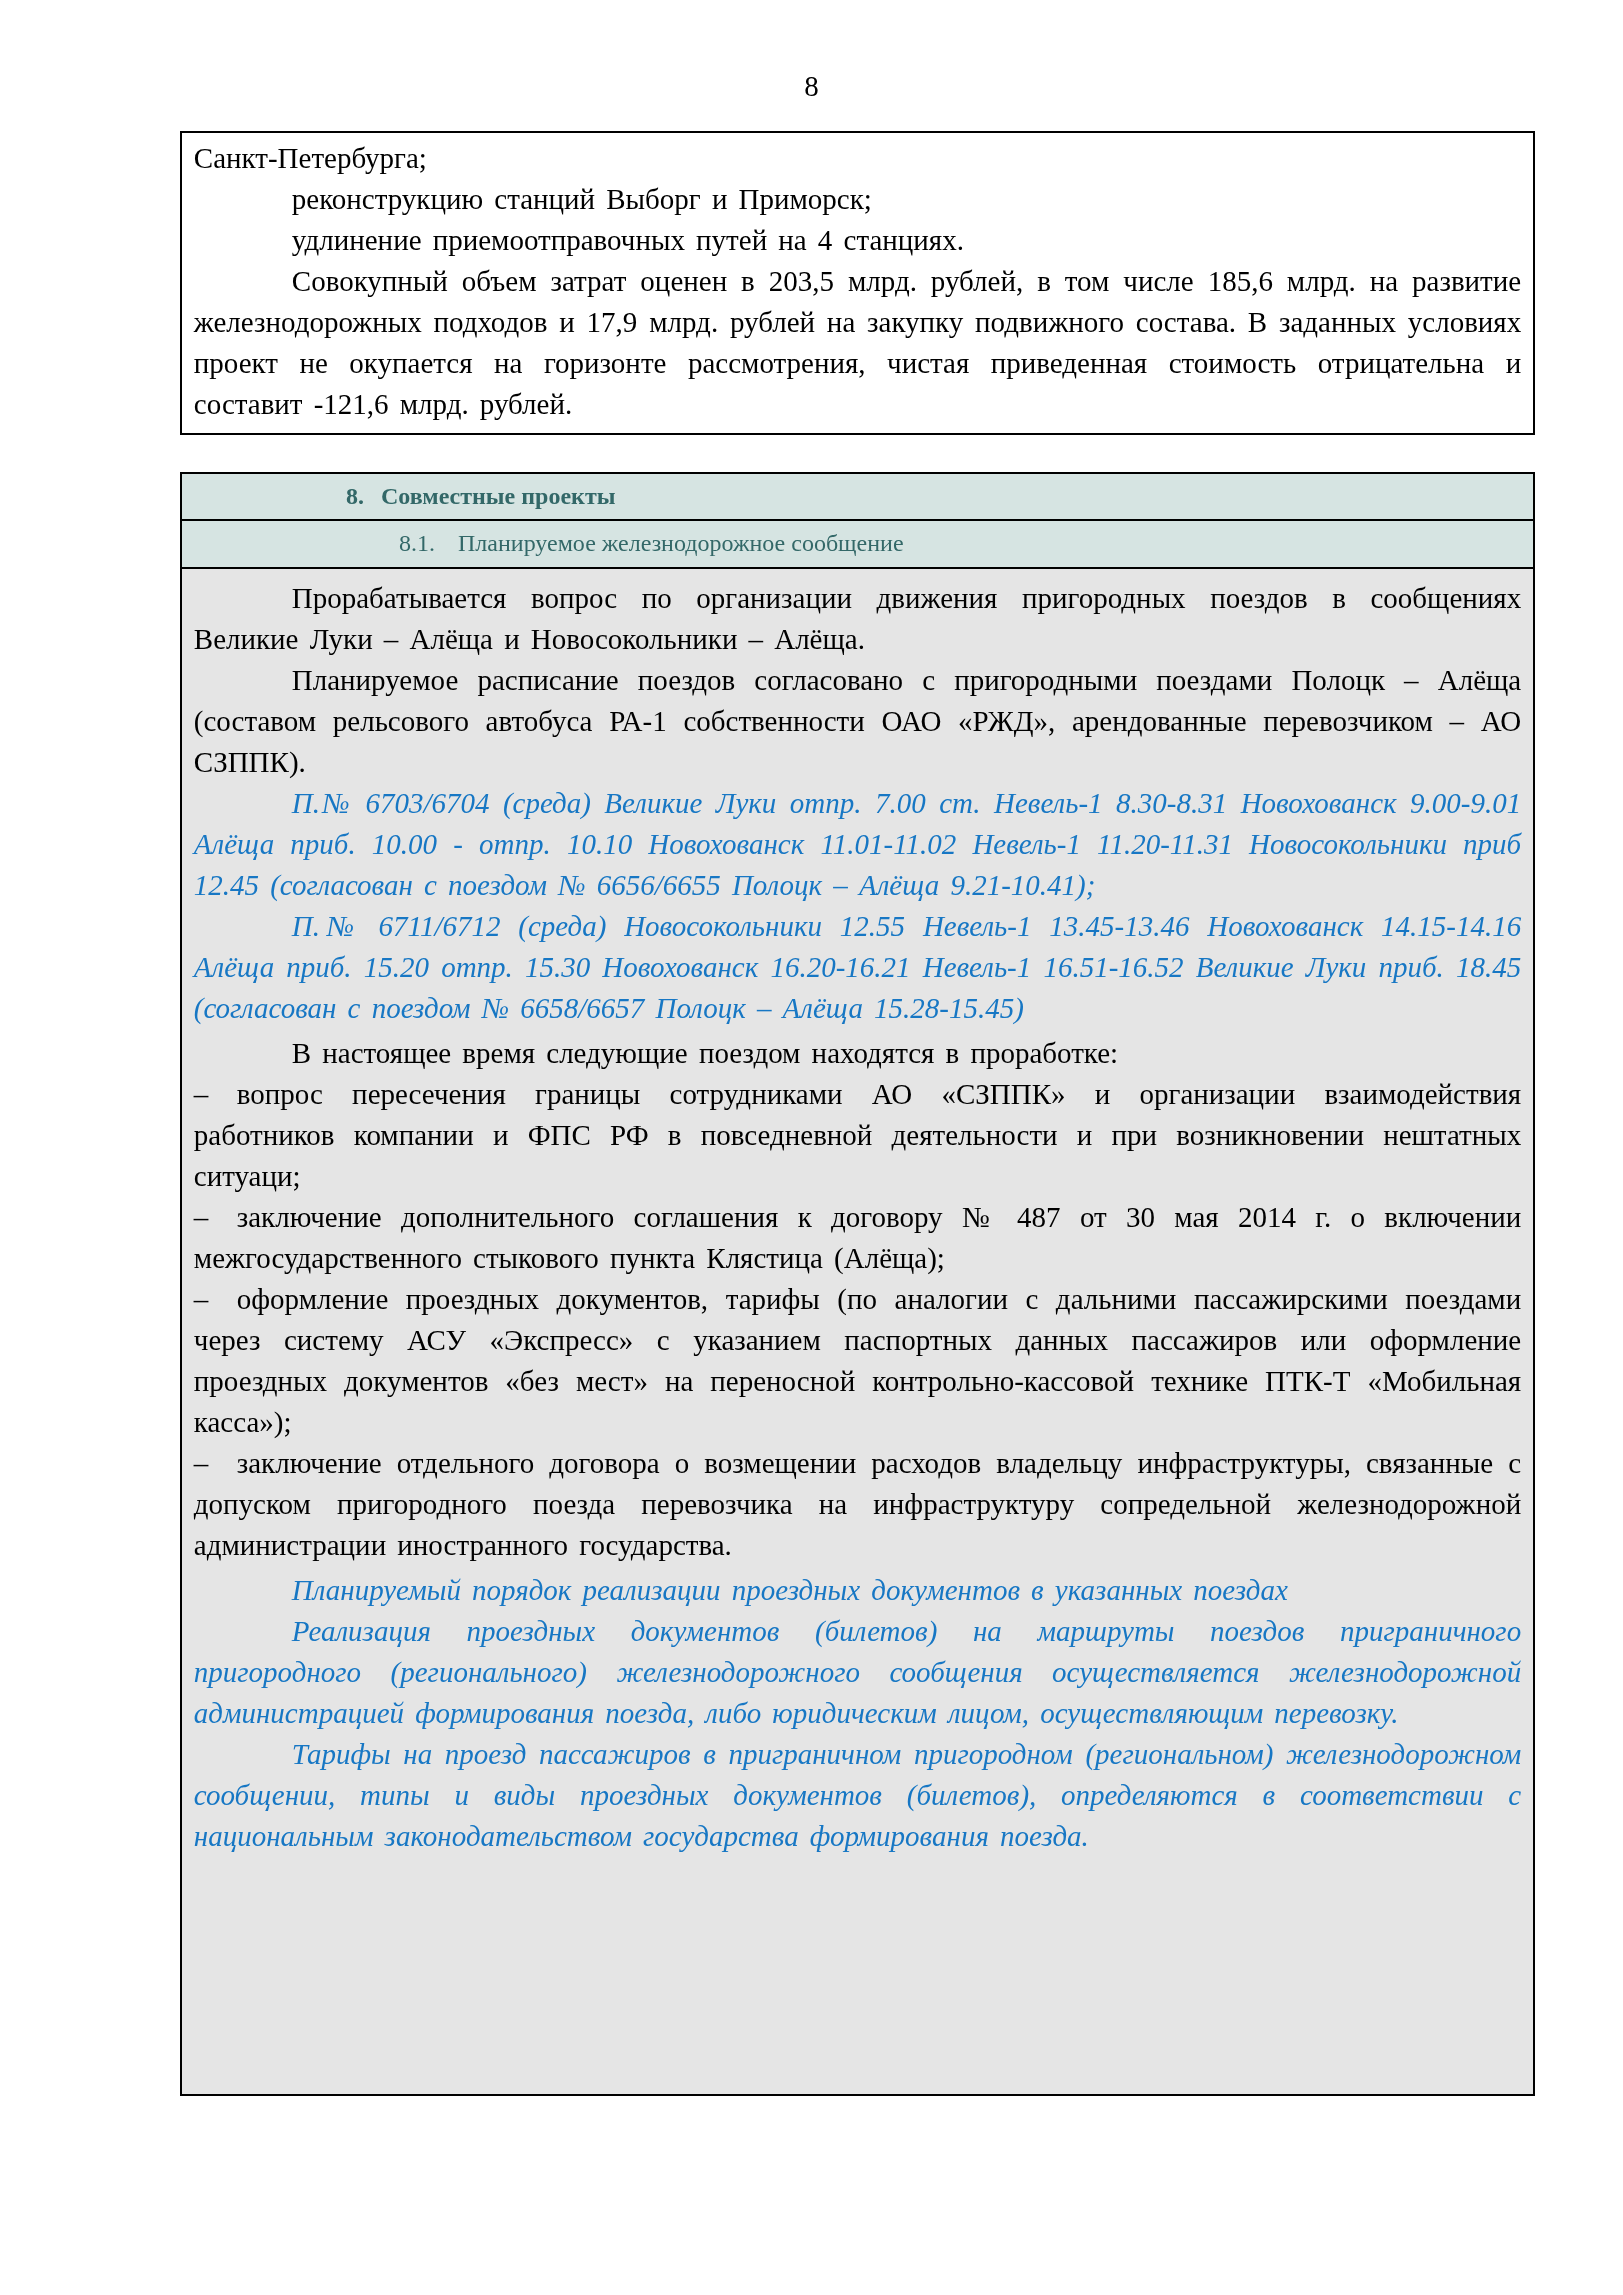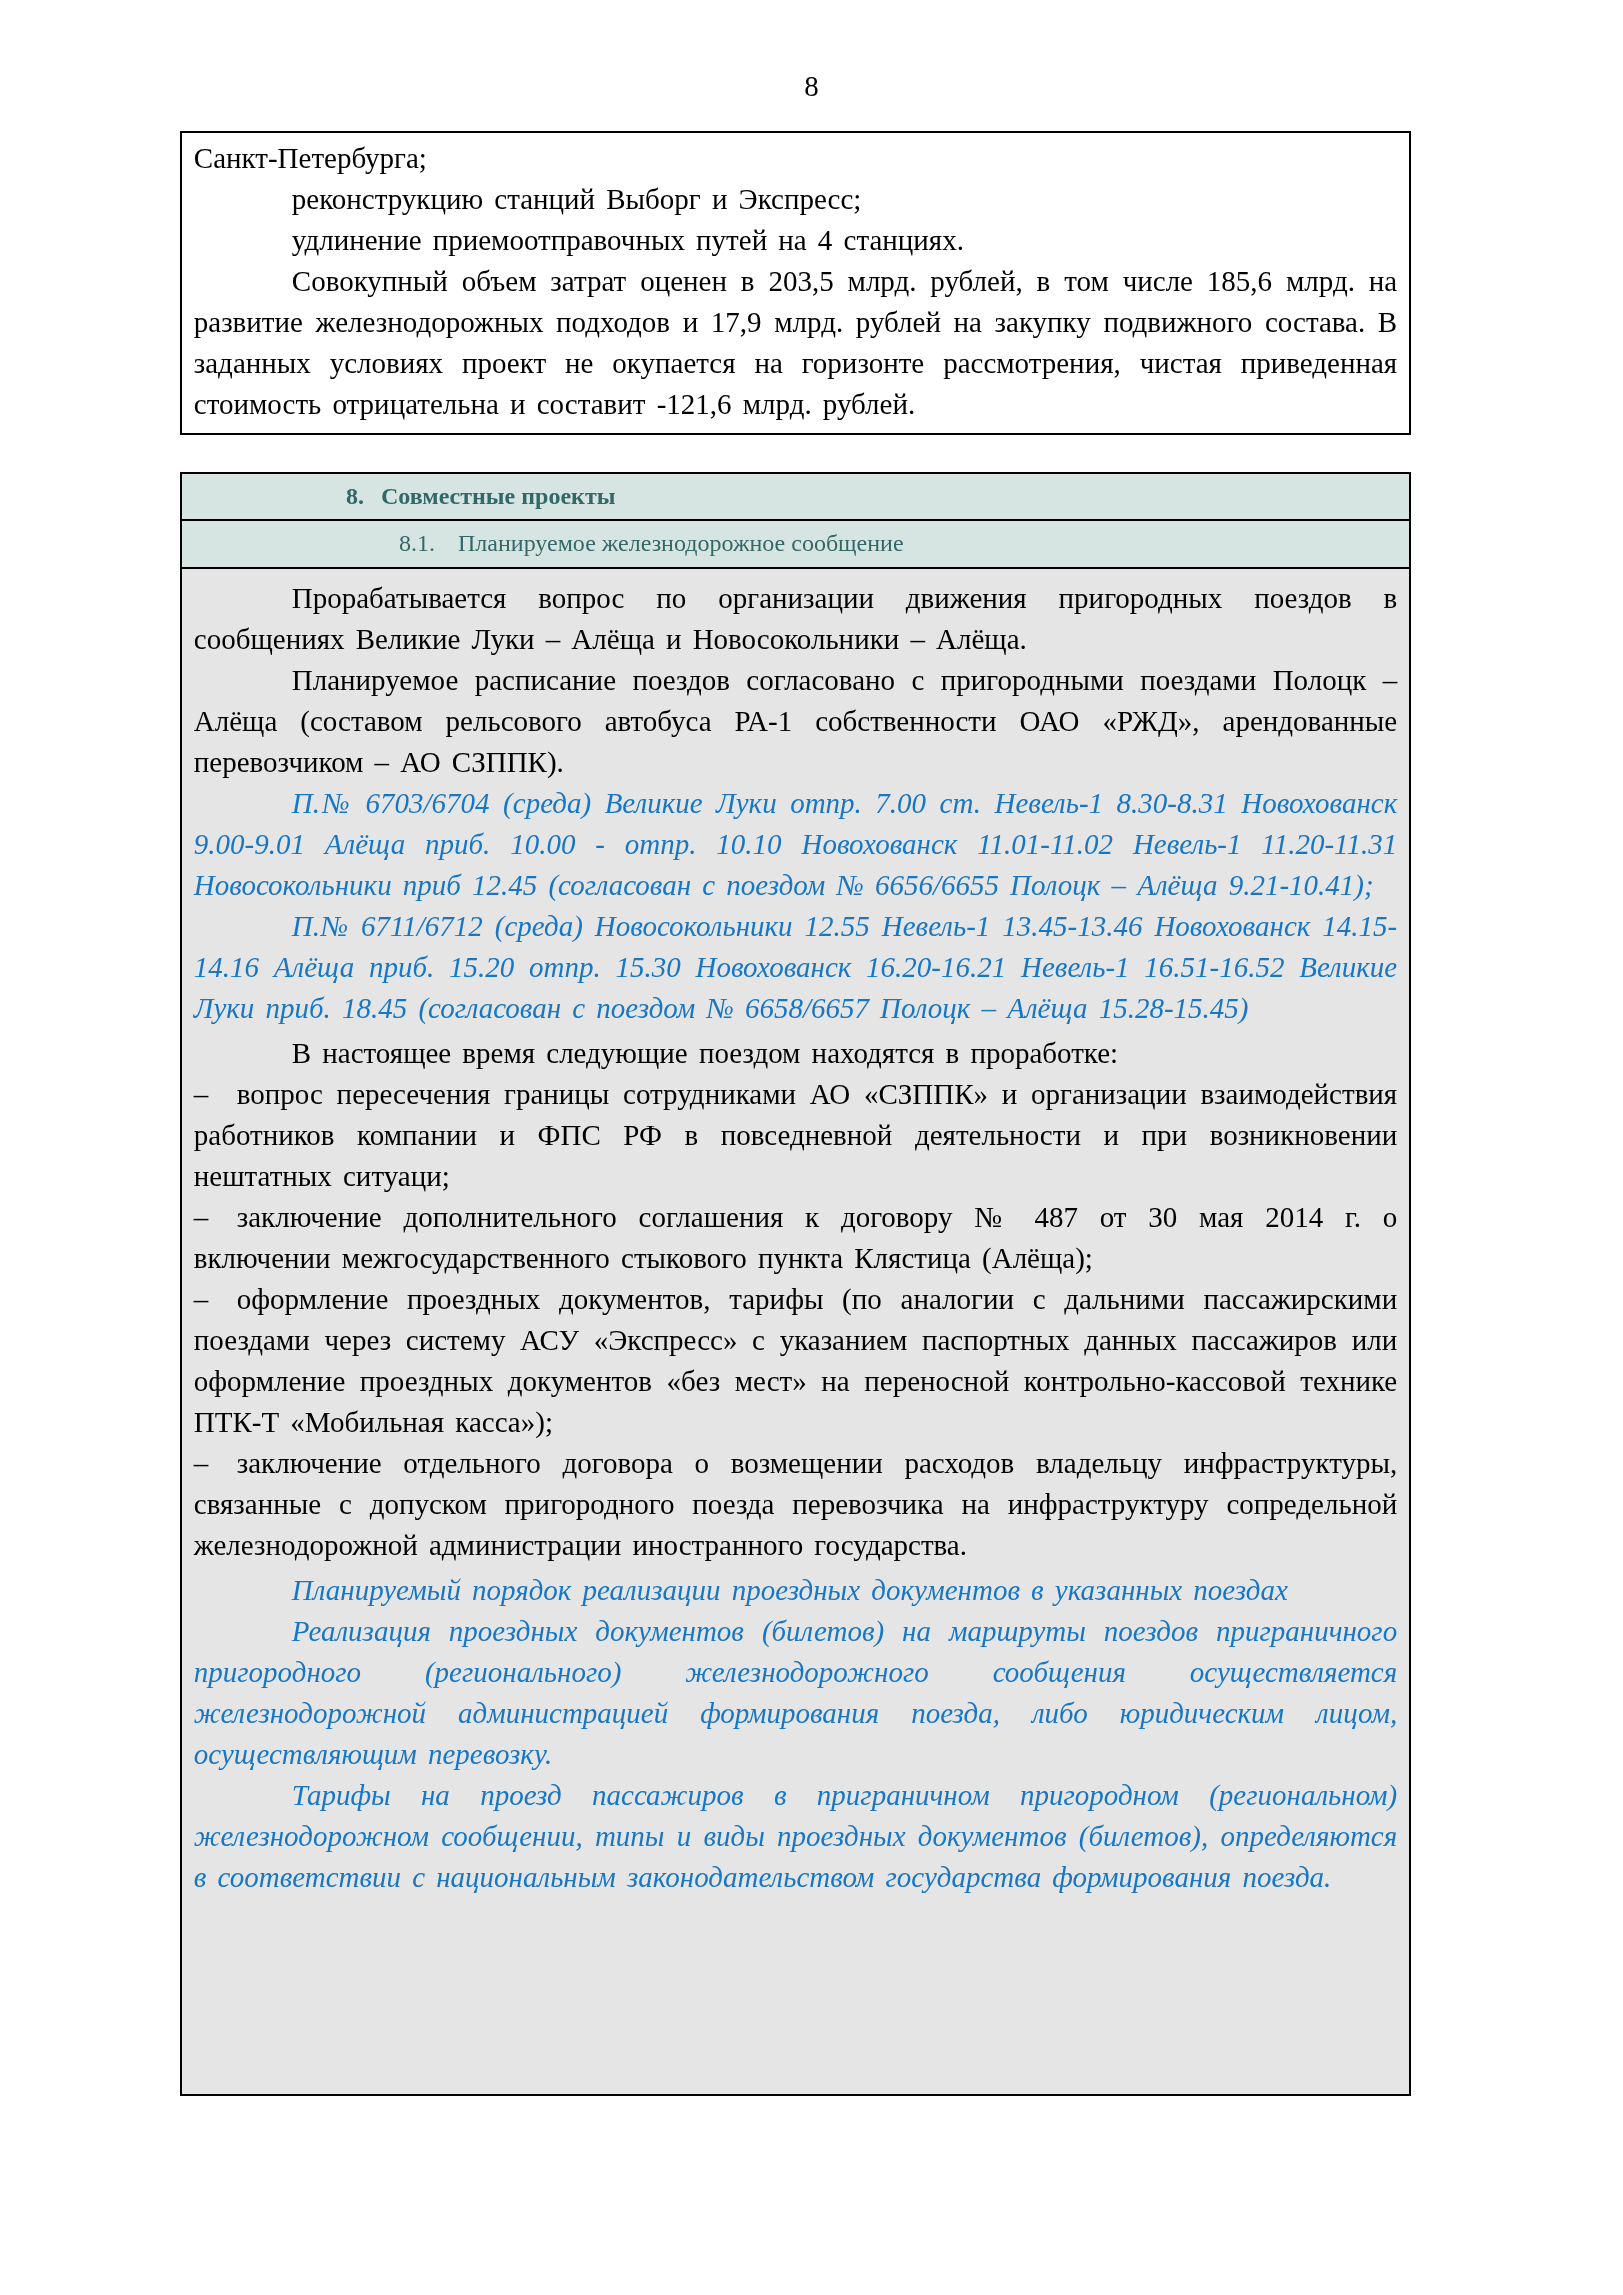--- a/index.html
+++ b/index.html
@@ -14,21 +14,21 @@
     background:#ffffff;
     font-family:"Liberation Serif","DejaVu Serif",serif;
     color:var(--ink);
   }
   .page{position:relative;width:1623px;height:2295px;overflow:hidden;}
   .page-number{
     margin-top:69px;
     text-align:center;
     font-size:29px;line-height:34px;
   }
-  .content-col{margin-left:180px;width:1231px;box-sizing:border-box;}
+  .content-col{margin-left:180px;width:1355px;box-sizing:border-box;}
   .box1{
     margin-top:27.5px;
     border:2.6px solid #000;
     padding:5.2px 11.8px 7.9px 11.8px;
     min-height:278px;
     box-sizing:border-box;
   }
   p{
     margin:0;
     font-size:29px;
@@ -69,21 +69,21 @@
 <body>
 
 <div class="page">
 
   <div class="page-number">8</div>
 
   <div class="content-col">
 
     <div class="box1">
       <p>Санкт-Петербурга;</p>
-      <p class="hang">реконструкцию станций Выборг и Экспресс;</p>
+      <p class="hang">реконструкцию станций Выборг и Приморск;</p>
       <p class="hang">удлинение приемоотправочных путей на 4 станциях.</p>
       <p class="indent">Совокупный объем затрат оценен в 203,5 млрд. рублей, в том числе 185,6 млрд. на развитие железнодорожных подходов и 17,9 млрд. рублей на закупку подвижного состава. В заданных условиях проект не окупается на горизонте рассмотрения, чистая приведенная стоимость отрицательна и составит -121,6 млрд. рублей.</p>
     </div>
 
     <div class="section-table">
 
       <div class="hrow hrow1">
         <span class="h-num">8.</span><span>Совместные проекты</span>
       </div>
 

